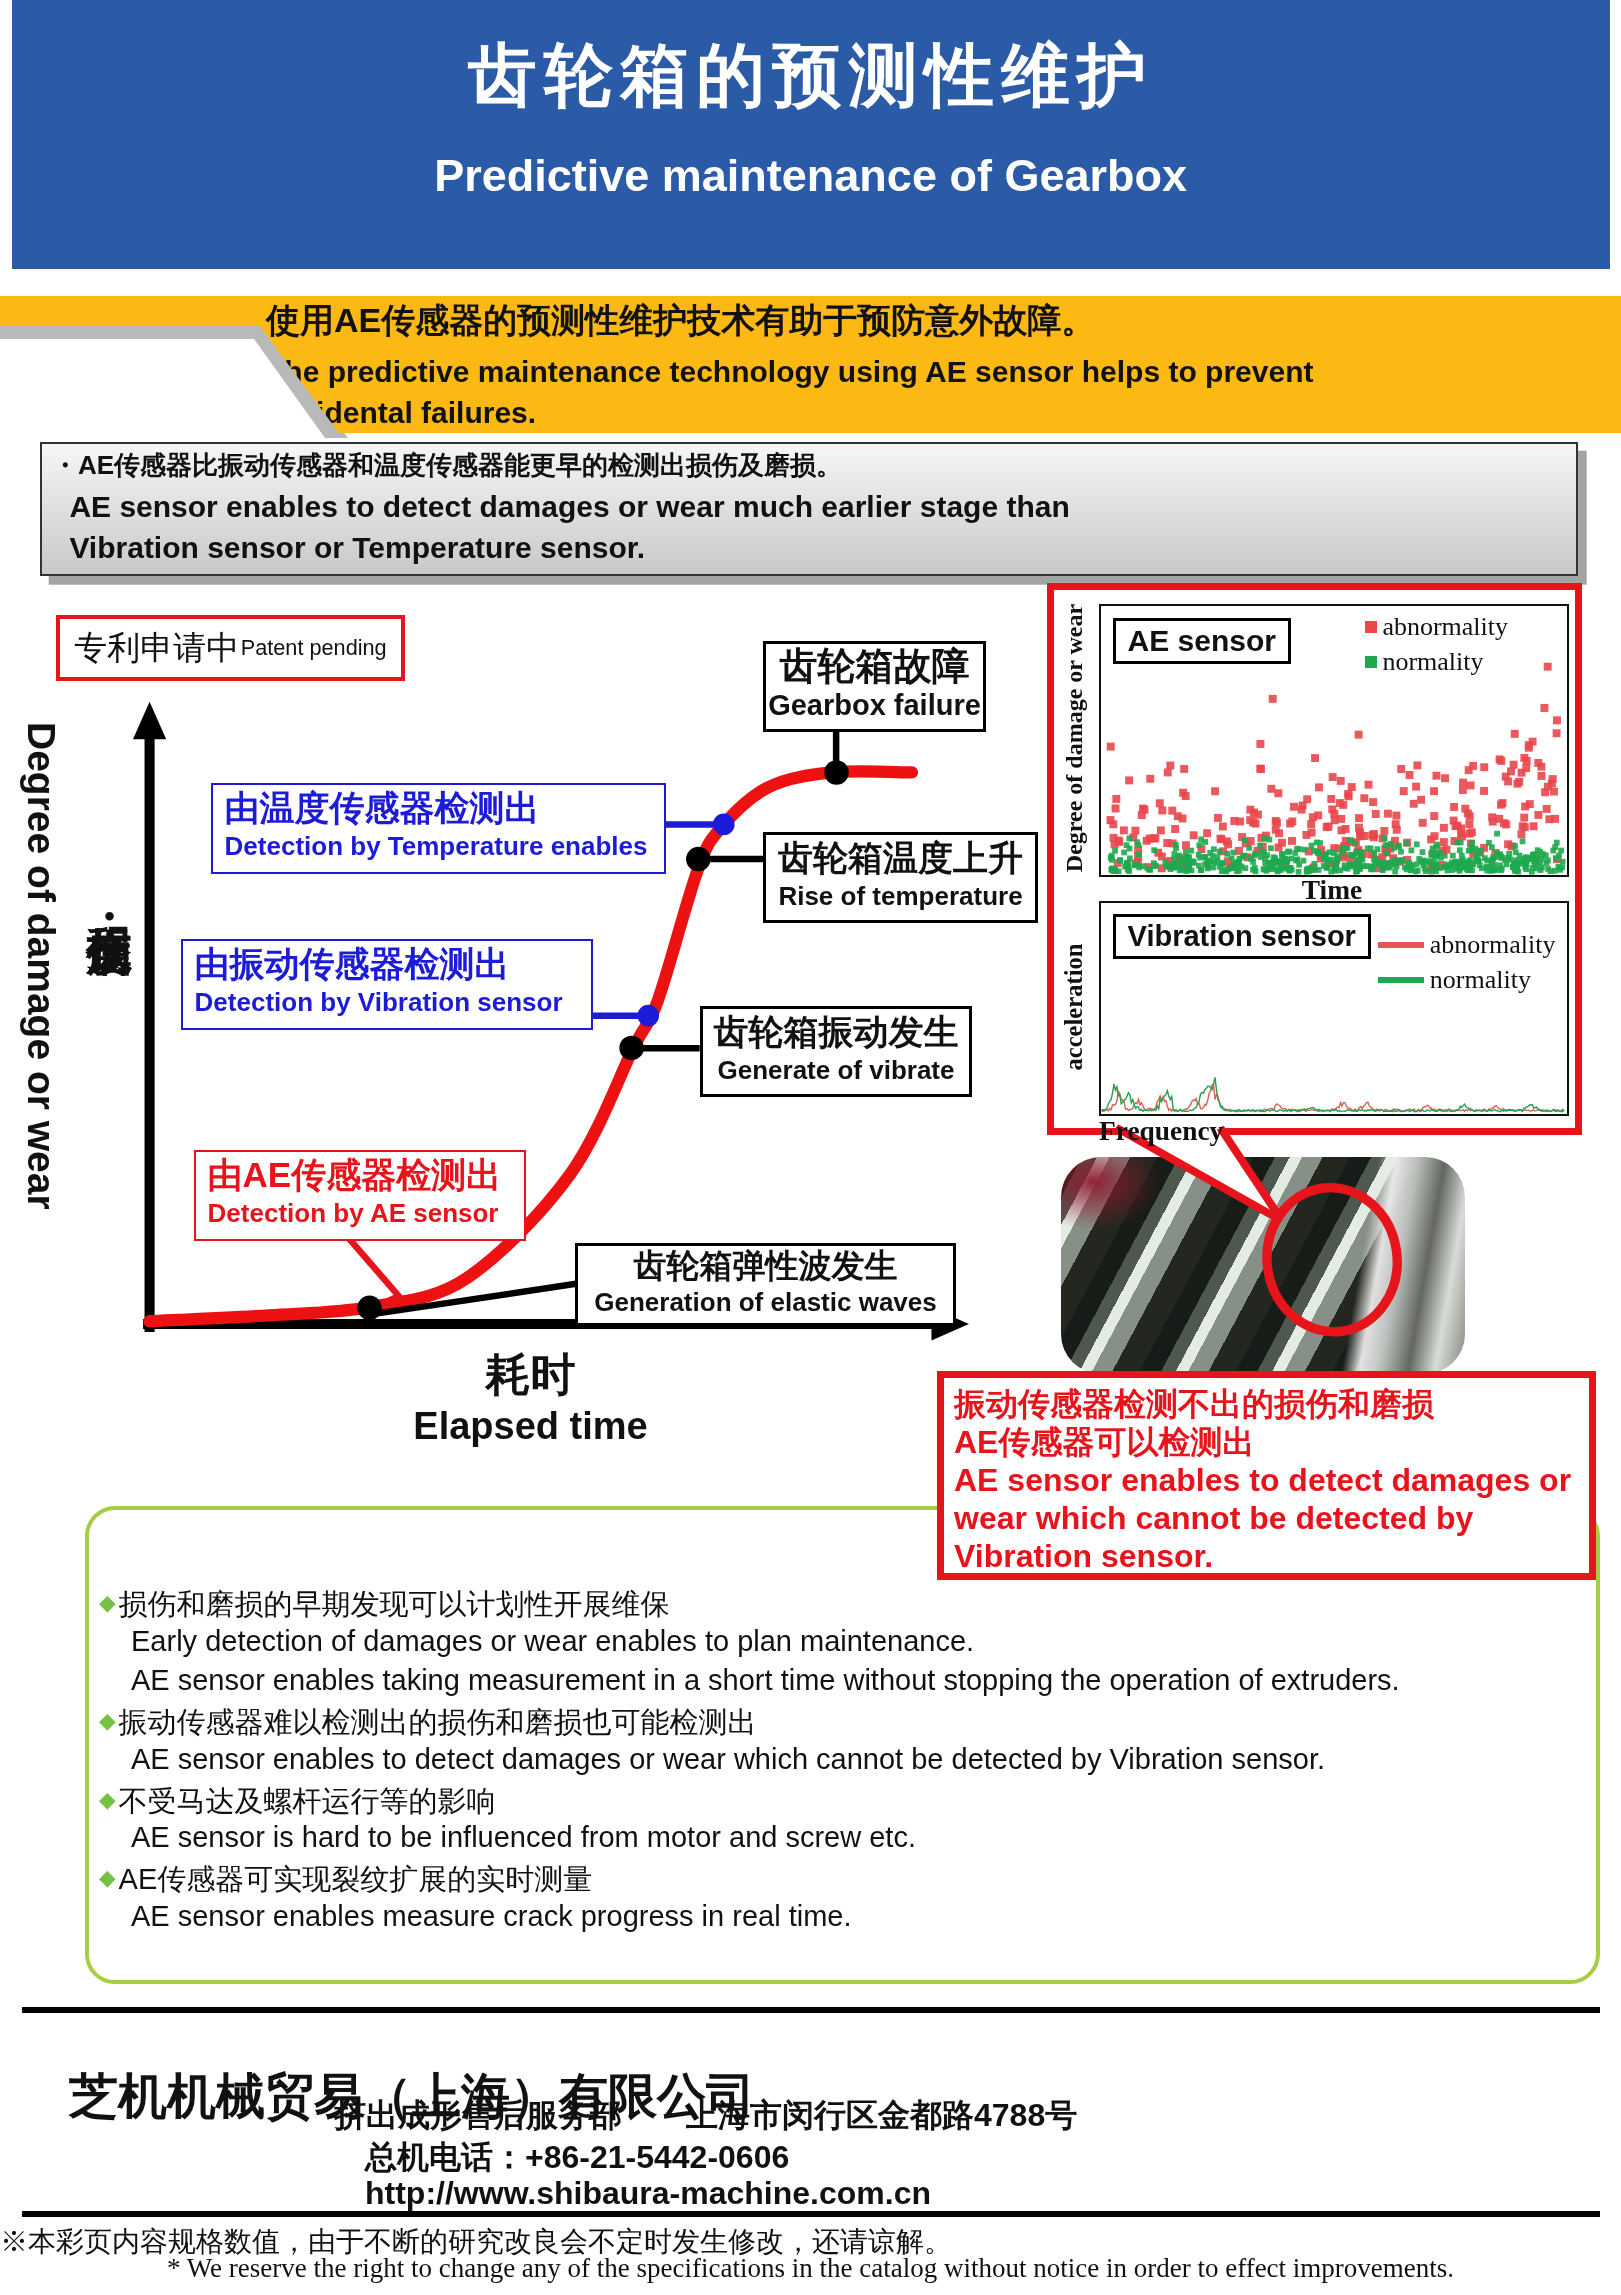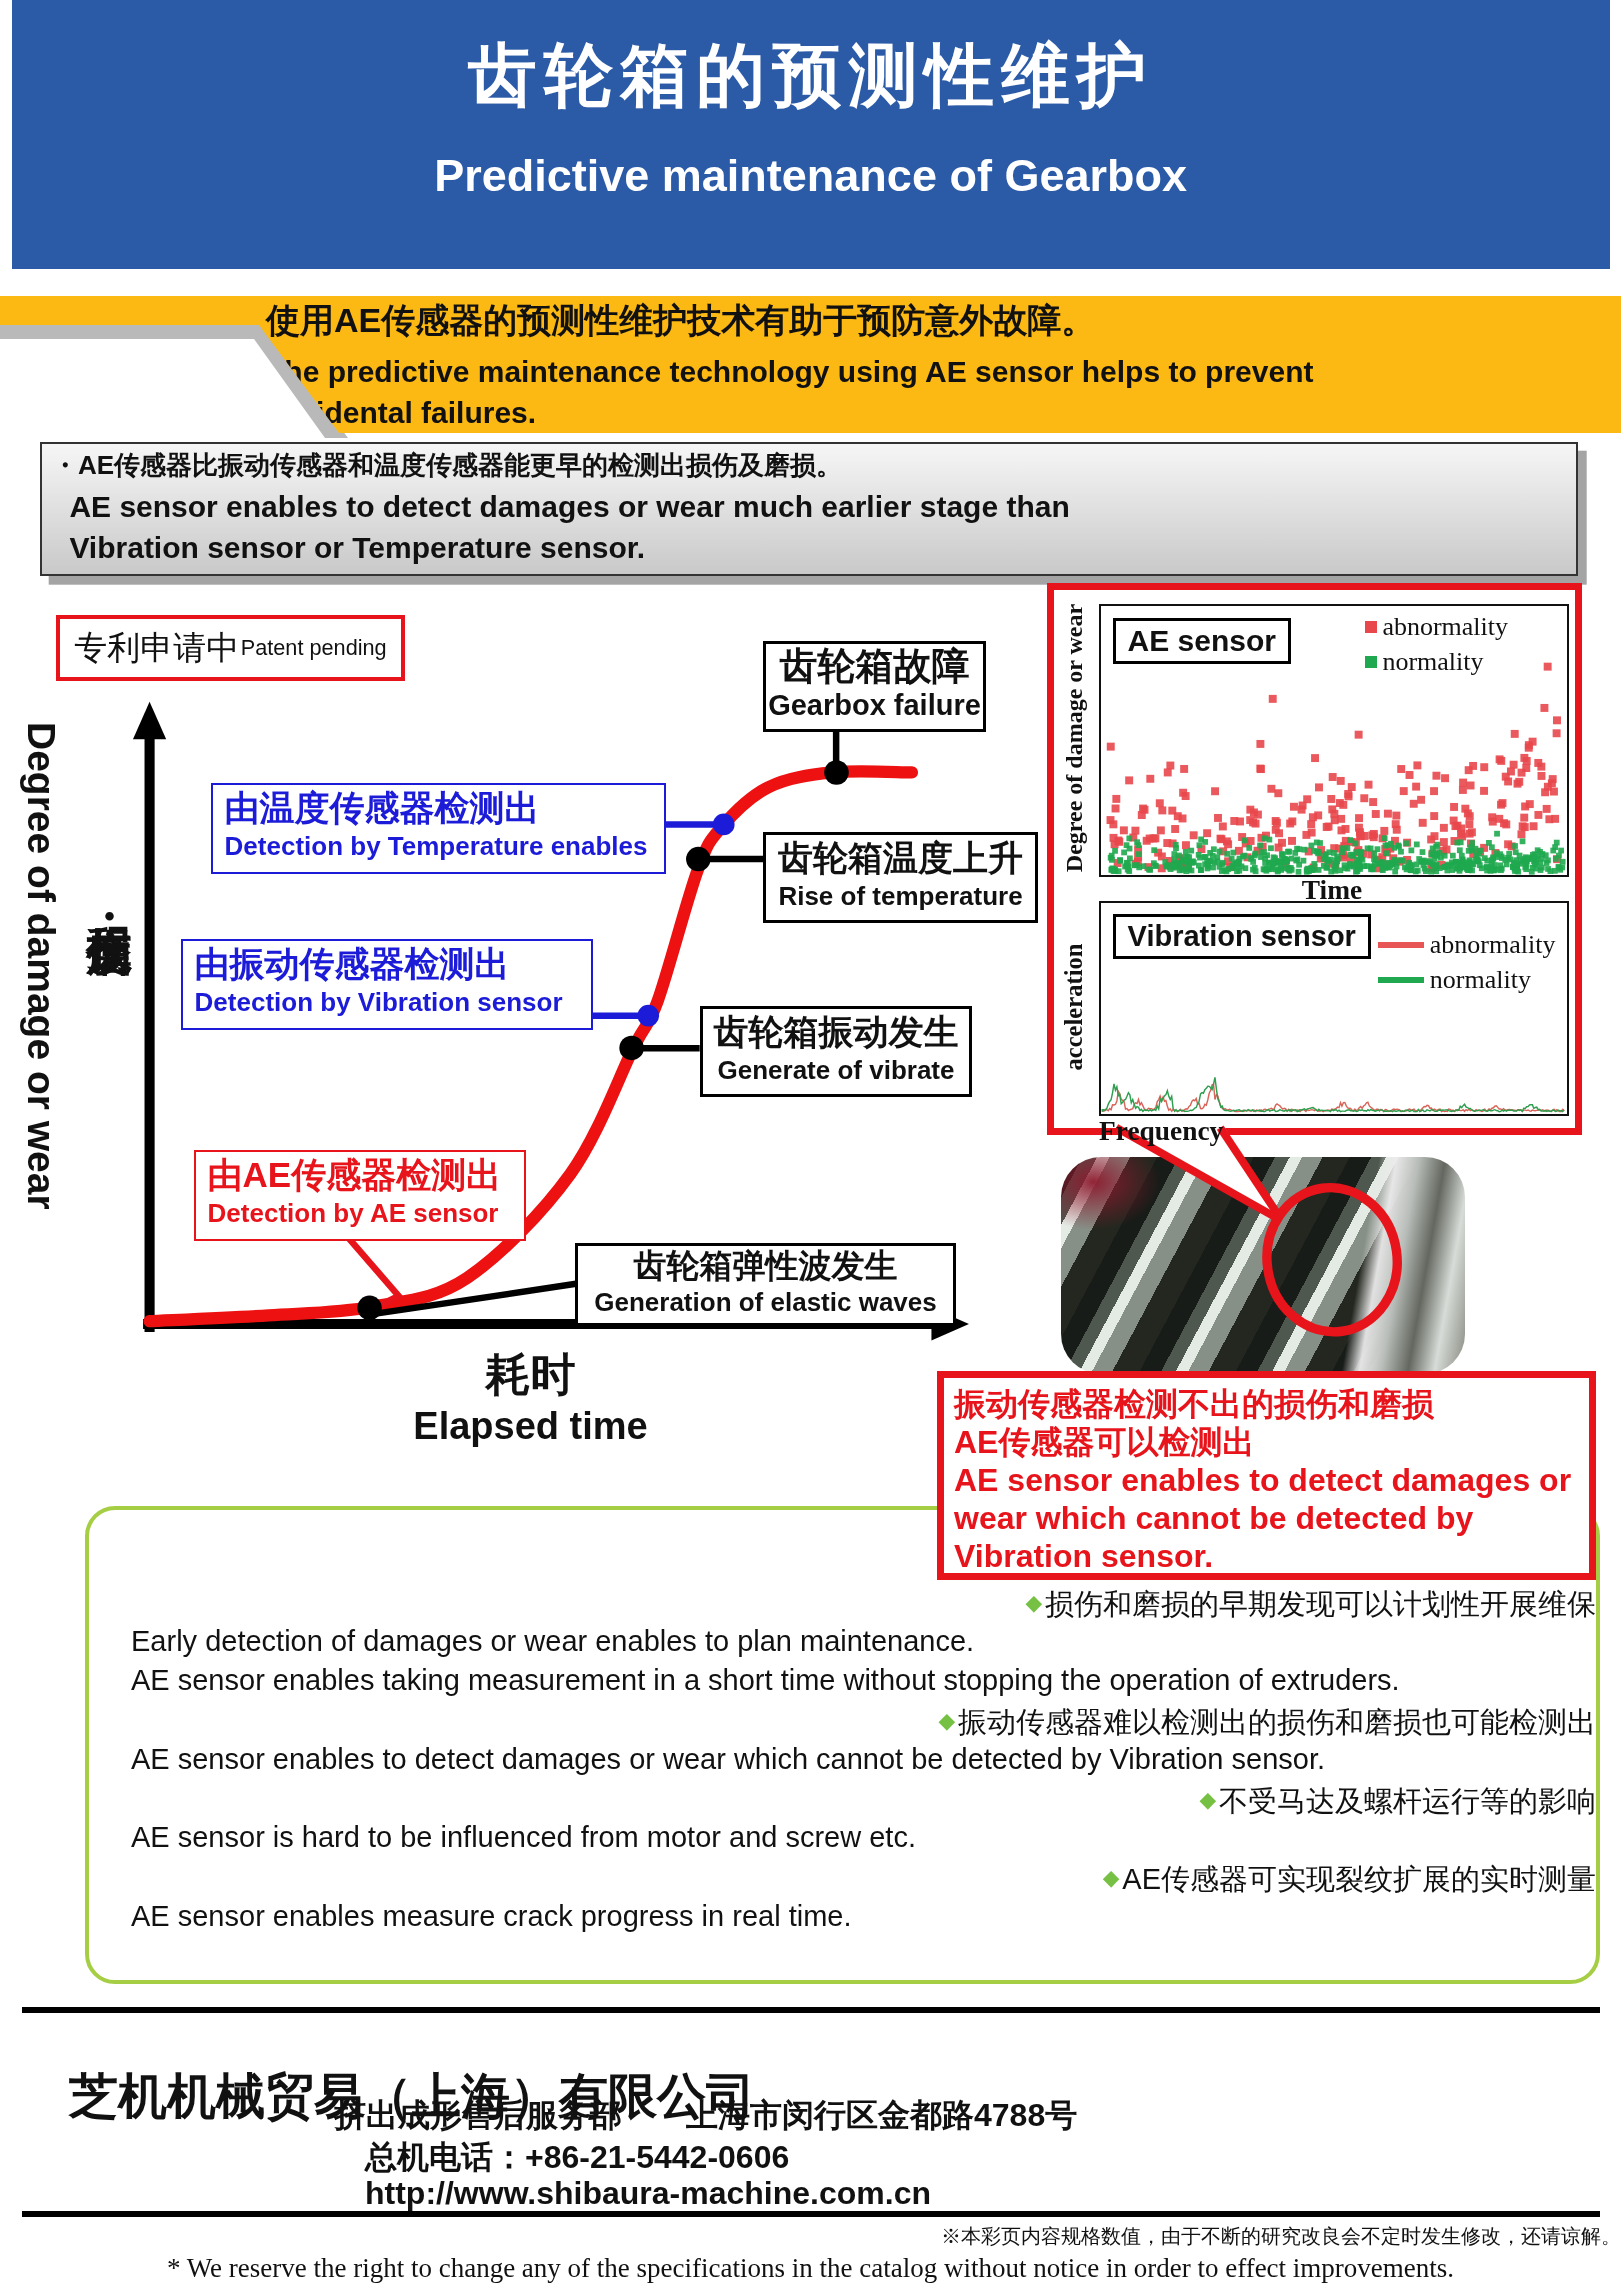--- a/index.html
+++ b/index.html
@@ -60,28 +60,28 @@
       linear-gradient(100deg, rgba(0,0,0,0) 72%, rgba(235,235,235,.95) 76%, #b9bdb9 81%, #63675f 87%, #d8dcd8 93%, #85897f 100%),
       repeating-linear-gradient(118deg, #181c18 0 19px, #4e584e 19px 32px, #e4eae4 32px 43px, #879087 43px 61px, #23271f 61px 85px);}
   
   .callout{left:937px;top:1371px;width:635px;height:188px;border:7.2px solid #e8141b;background:#fff;z-index:6;
      padding:7.2px 0 0 10px;color:#e8141b;font-weight:bold;}
   .callout div{font-size:32px;line-height:38px;white-space:nowrap;}
   
   .greenbox{left:85px;top:1506px;width:1515px;height:478px;border:4.3px solid #a6ce45;border-radius:30px;z-index:0;
      padding:74px 0 0 10px;box-sizing:border-box;}
   .bullet{margin-bottom:2.9px;}
-  .b-zh{font-size:29px;line-height:37px;text-align:right;}
+  .b-zh{font-size:29px;line-height:37px;}
   .diamond{color:#76c043;font-size:21.7px;margin-right:2.9px;vertical-align:3.6px;}
   .b-en{font-size:29px;line-height:37px;margin-left:32px;}
   
   .hr{left:21.7px;width:1578px;height:5.8px;background:#000;z-index:1;}
   .company{left:69px;top:2020px;font-size:49px;font-weight:bold;z-index:1;margin-top:44px;}
   .f-line{font-size:32px;font-weight:bold;z-index:1;white-space:nowrap;}
-  .disc-zh{left:0;top:2223px;width:1621px;text-align:right;font-size:20px;font-weight:500;z-index:1;}
+  .disc-zh{left:0;top:2223px;width:1621px;text-align:left;font-size:28px;font-weight:500;z-index:1;}
   .disc-en{left:0;top:2253px;width:1621px;text-align:center;font-size:27px;z-index:1;font-family:"Liberation Serif",serif;}
   svg.overlay{position:absolute;left:0;top:0;z-index:3;}
 </style>
 </head>
 <body>
 
 <div class="page">
 
   <div class="abs header">
     <div class="t-zh">齿轮箱的预测性维护</div>

